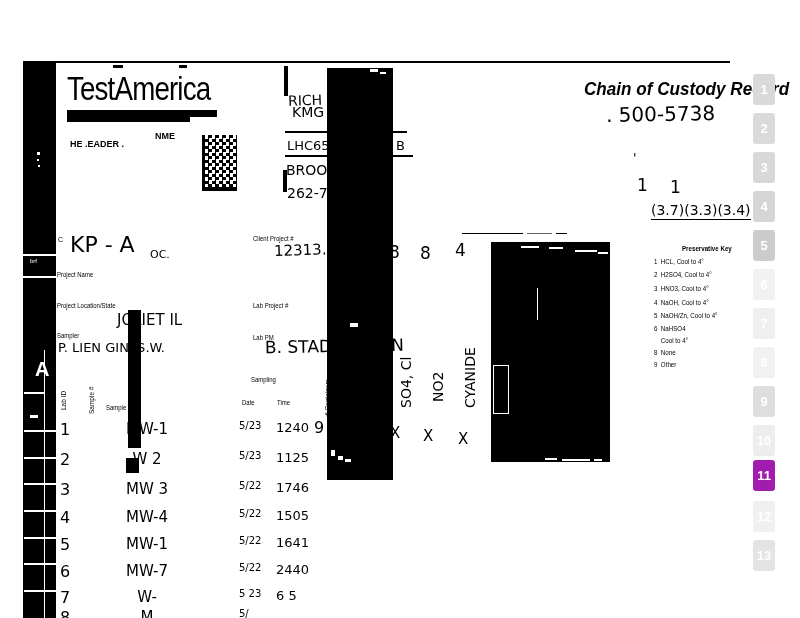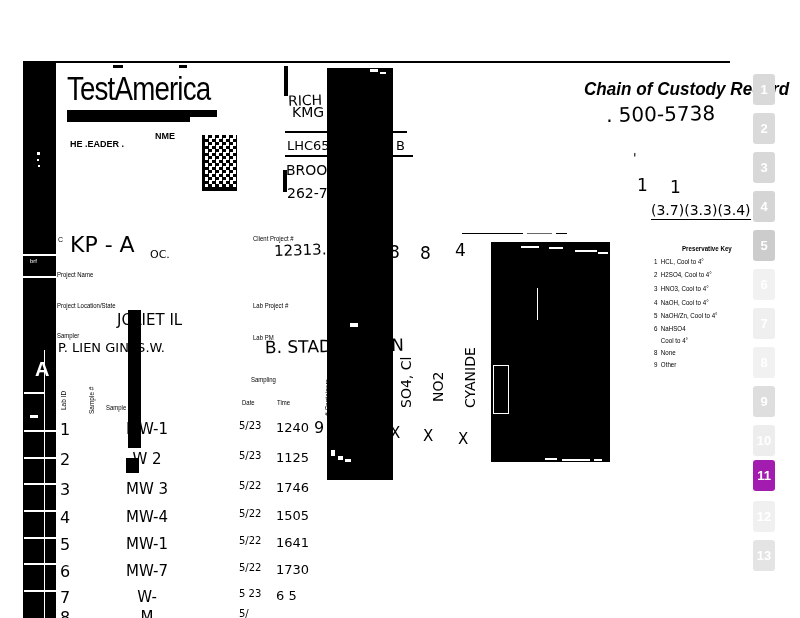--- a/index.html
+++ b/index.html
@@ -131,21 +131,21 @@
   <div class="abs hw" style="left:0;top:535px;width:800px;">
     <span class="row-no">5</span>
     <span class="row-desc">MW-1</span>
     <span class="row-date">5/22</span>
     <span class="row-time">1641</span>
   </div>
   <div class="abs hw" style="left:0;top:562px;width:800px;">
     <span class="row-no">6</span>
     <span class="row-desc">MW-7</span>
     <span class="row-date">5/22</span>
-    <span class="row-time">1730</span>
+    <span class="row-time">2440</span>
   </div>
   <div class="abs hw" style="left:0;top:588px;width:800px;">
     <span class="row-no">7</span>
     <span class="row-desc">W-</span>
     <span class="row-date">5 23</span>
     <span class="row-time">6 5</span>
   </div>
   <div class="abs hw" style="left:0;top:608px;width:800px;">
     <span class="row-no">8</span>
     <span class="row-desc">M</span>

